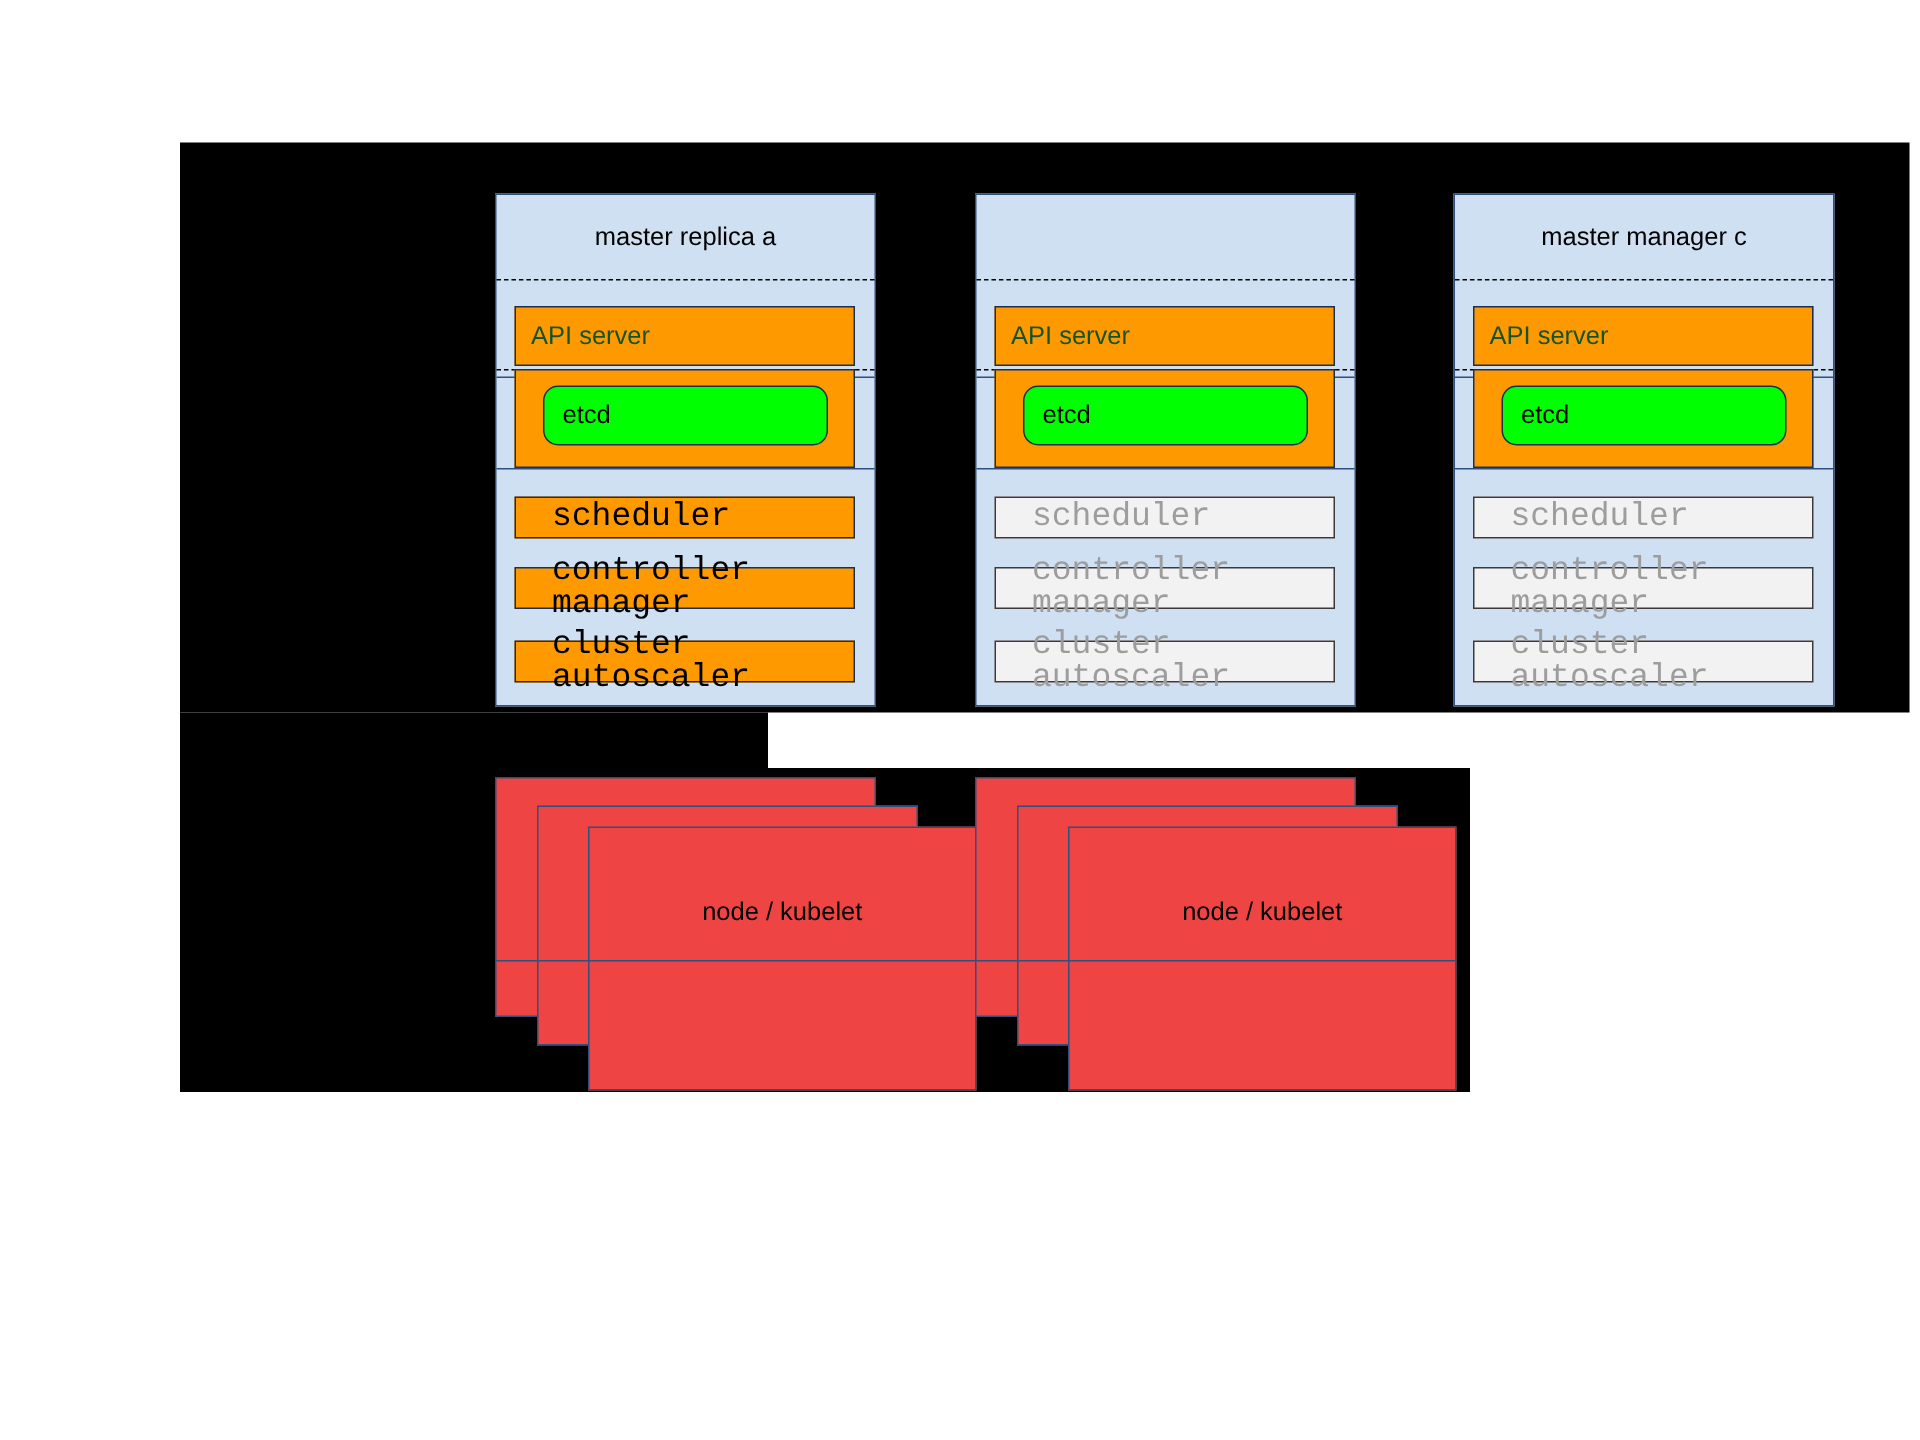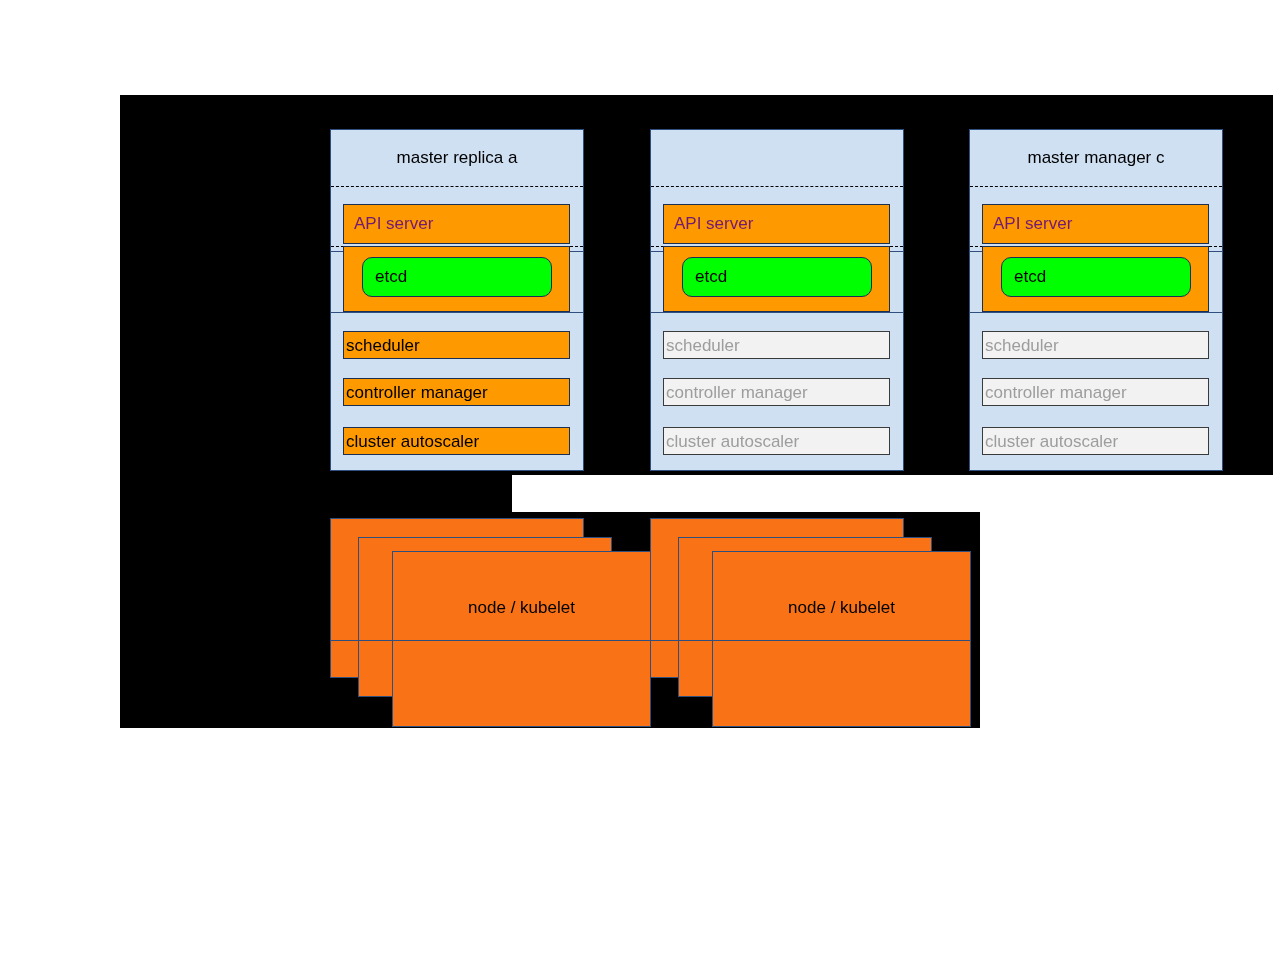--- a/index.html
+++ b/index.html
@@ -59,46 +59,47 @@
     right: 0;
     border-top: 1px solid #2f4f7f;
     height: 0;
   }
 
   
   .comp {
     position: absolute;
     box-sizing: border-box;
     border: 1px solid #1a2f52;
-    font-size: 17px;
+    font-size: 22px;
     line-height: 1;
     display: flex;
     align-items: center;
-    padding-left: 2px;
-    color: #000000;
+    padding-left: 24px;
+    color: #000000;
+    font-family: Liberation Mono, monospace;
   }
   .comp.active {
     background: #ff9900;
     border-color: #1a2f52;
     color: #000000;
   }
   .comp.inactive {
     background: #f2f2f2;
     border-color: #3a3a3a;
     color: #9d9d9d;
   }
 
   
   .api-box {
     position: absolute;
     box-sizing: border-box;
     background: #ff9900;
     border: 1px solid #1a2f52;
     font-size: 17px;
-    color: #701a75;
+    color: #14532d;
     padding-left: 10px;
     display: flex;
     align-items: center;
   }
 
   
   .etcd-band {
     position: absolute;
     box-sizing: border-box;
     background: #ff9900;
@@ -115,21 +116,21 @@
     color: #000000;
     display: flex;
     align-items: center;
     padding-left: 12px;
   }
 
   
   .node-card {
     position: absolute;
     box-sizing: border-box;
-    background: #f97316;
+    background: #ef4444;
     border: 1px solid #2f4f7f;
     text-decoration: underline;
   }
   .node-label {
     position: absolute;
     left: 0;
     right: 0;
     text-align: center;
     font-size: 17px;
     color: #000000;

